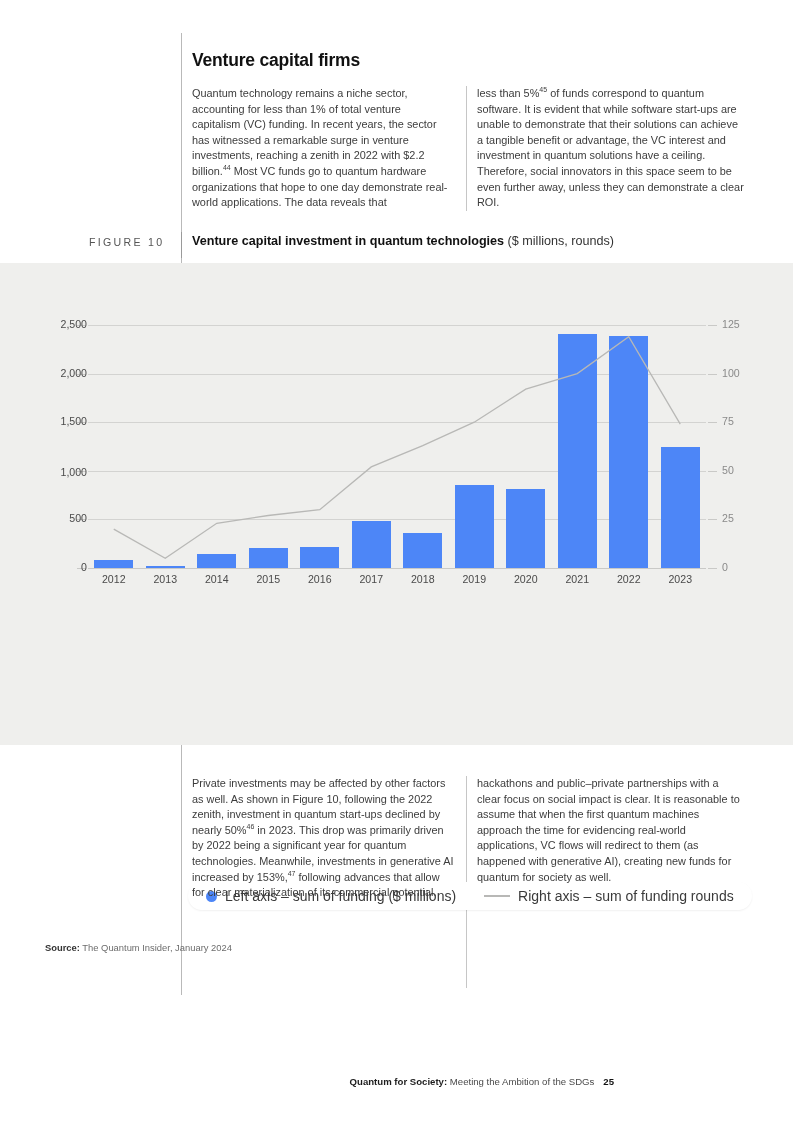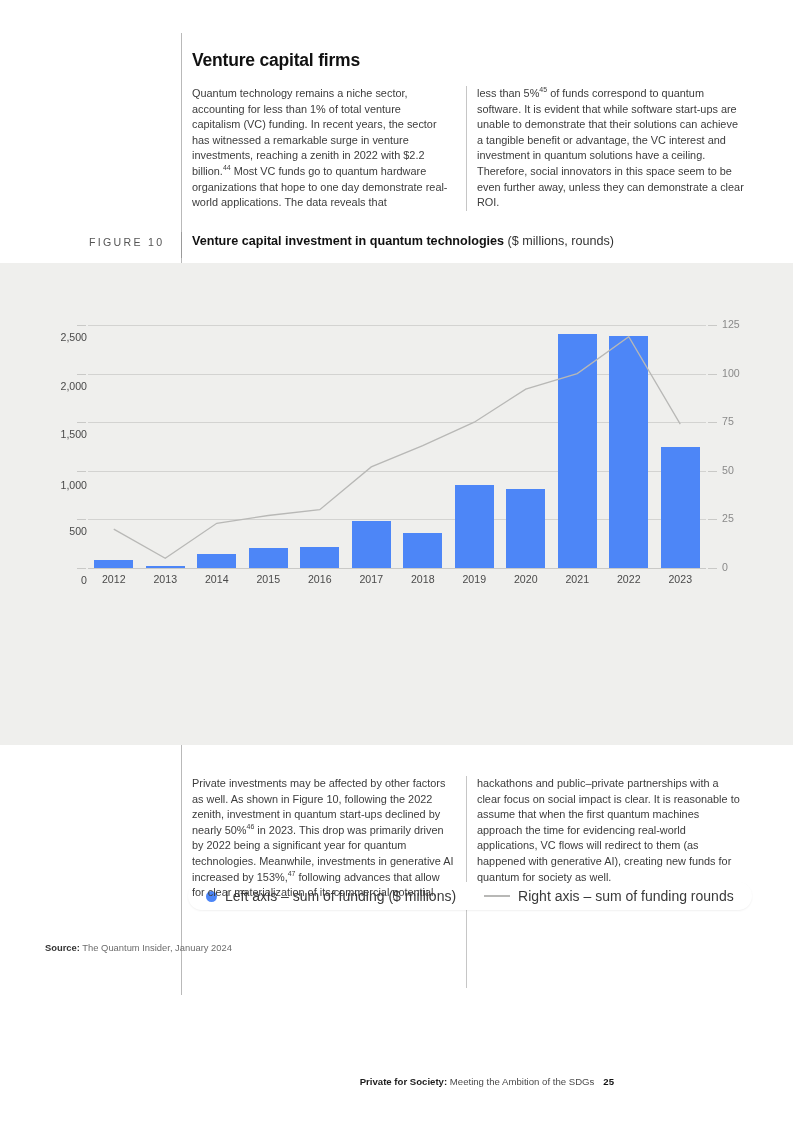--- a/index.html
+++ b/index.html
@@ -50,21 +50,21 @@
   .band{
     position:absolute;left:0;top:263px;width:793px;height:482px;
     background:#efefed;
   }
 
   
   .chart{position:absolute;left:0;top:0;width:793px;height:482px;}
   .gridline{position:absolute;left:0;width:100%;height:1px;background:#d3d3d1;}
   .tick-left{
     position:absolute;right:706px;text-align:right;width:60px;
-    font-size:10.6px;color:#4a4a4a;transform:translateY(-7px);margin-top:13px;
+    font-size:10.6px;color:#4a4a4a;transform:translateY(-7px);
   }
   .tick-right{
     position:absolute;left:722px;width:60px;text-align:left;
     font-size:10.6px;color:#8a8a8a;transform:translateY(-7px);
   }
   .tick-dash{
     position:absolute;width:9px;height:1px;background:#c9c9c7;
   }
   .axisline{
     position:absolute;left:88px;top:305px;width:618px;height:1px;background:#c9c9c7;
@@ -257,16 +257,16 @@
     <p>
       <span>Private investments may be affected by other factors as well. As shown in Figure 10, following the 2022 zenith, investment in quantum start-ups declined by nearly 50%</span><sup>46</sup><span> in 2023. This drop was primarily driven by 2022 being a significant year for quantum technologies. Meanwhile, investments in generative AI increased by 153%,</span><sup>47</sup><span> following advances that allow for clear materialization of its commercial potential.</span>
     </p>
   </div>
 
   <div class="col col-br">
     <p>hackathons and public–private partnerships with a clear focus on social impact is clear. It is reasonable to assume that when the first quantum machines approach the time for evidencing real-world applications, VC flows will redirect to them (as happened with generative AI), creating new funds for quantum for society as well.</p>
   </div>
 
   <div class="footer">
-    <b>Private for Society:</b><span> Meeting the Ambition of the SDGs</span><span class="pg">25</span>
+    <b>Quantum for Society:</b><span> Meeting the Ambition of the SDGs</span><span class="pg">25</span>
   </div>
 
 </div>
 
 </body></html>

